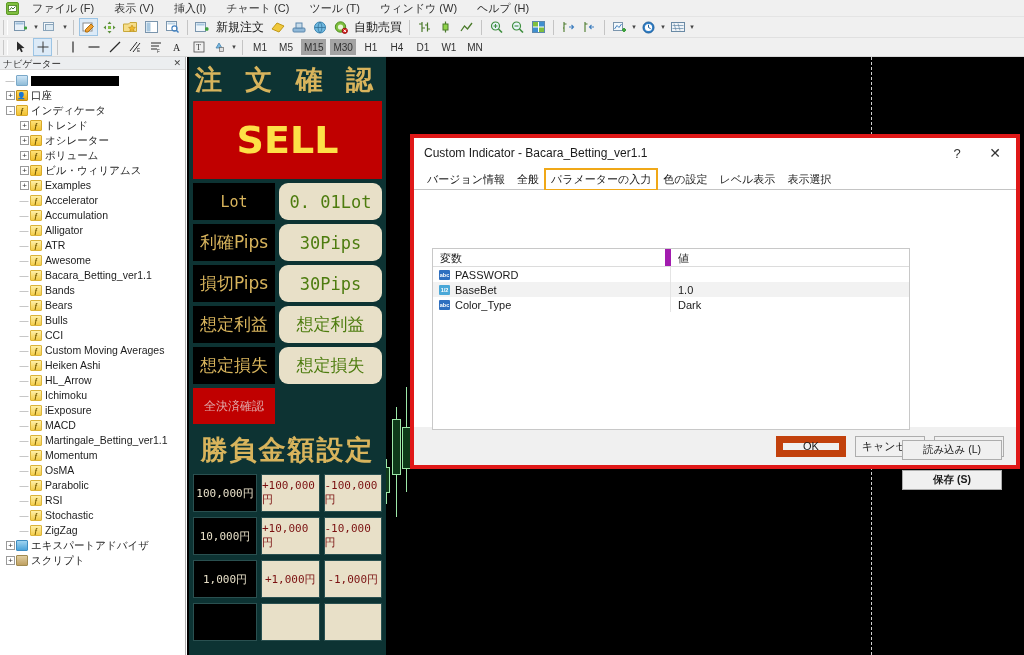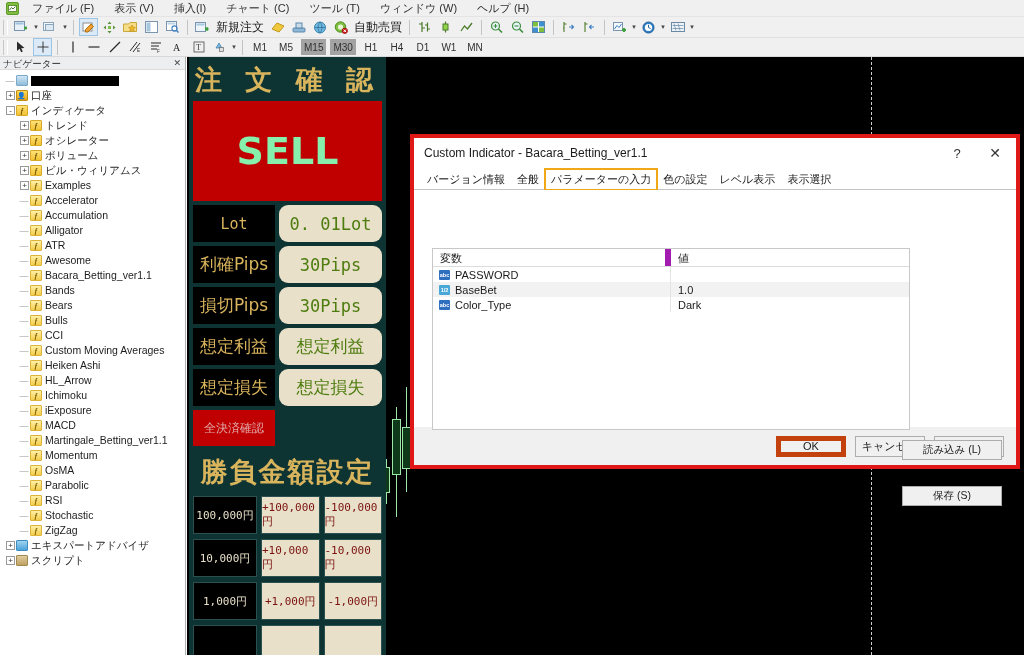--- a/index.html
+++ b/index.html
@@ -107,22 +107,22 @@
     position: absolute; top: 0px; left: 2px; width: 197px; height: 598px;
     background: #0d3333; padding: 4px 4px 0 4px;
   }
   .tp-title {
     text-align: center; color: #d8b45c; font-size: 27px; font-weight: bold;
     letter-spacing: 7px; line-height: 38px; height: 40px;
     font-family: "DejaVu Sans", sans-serif;
   }
   .tp-row { display: flex; gap: 4px; margin-bottom: 4px; }
   .sell-btn, .buy-btn {
-    flex: 1; height: 100px; display: flex; align-items: center; justify-content: center;
-    font-size: 38px; font-weight: bold; color: #86efac;
+    flex: 1; height: 78px; display: flex; align-items: center; justify-content: center;
+    font-size: 38px; font-weight: bold; color: #fde047;
     font-family: "DejaVu Sans", sans-serif;
   }
   .sell-btn { background: #c00000; }
   .buy-btn { background: #1616c8; }
   .lbl-cell {
     width: 82px; background: #000000; color: #d8b45c;
     display: flex; align-items: center; justify-content: center;
     font-size: 15px; font-family: "DejaVu Sans Mono", monospace;
   }
   .val-cell {
@@ -214,31 +214,31 @@
   }
   .vi-str { background: #2f6fc0; }
   .vi-num { background: #4aa8d8; }
   .side-btn {
     position: absolute; right: 14px; width: 100px; height: 20px;
     background: #f0f0f0; border: 1px solid #adadad;
     font-size: 10.5px; color: #1a1a1a;
     display: flex; align-items: center; justify-content: center;
   }
   .btn-load { top: 250px; }
-  .btn-save { top: 296px; }
+  .btn-save { top: 280px; font-weight: bold; }
   .dlg-foot {
     height: 38px; background: #f0f0f0; display: flex; align-items: center;
     justify-content: flex-end; padding-right: 12px; gap: 9px;
   }
   .fbtn {
     width: 70px; height: 21px; background: #f0f0f0; border: 1px solid #adadad;
     font-size: 11px; color: #1a1a1a;
     display: flex; align-items: center; justify-content: center;
   }
-  .fbtn.primary { border: 5px solid #c2410c; background: #f0f0f0; }
+  .fbtn.primary { border: 7px solid #c2410c; background: #f0f0f0; }
   svg { display: block; }
 </style>
 </head>
 <body>
 
 <div id="app">
 
   <div class="menubar">
     <div class="menu-logo">
       <svg width="13" height="13" viewBox="0 0 13 13">

